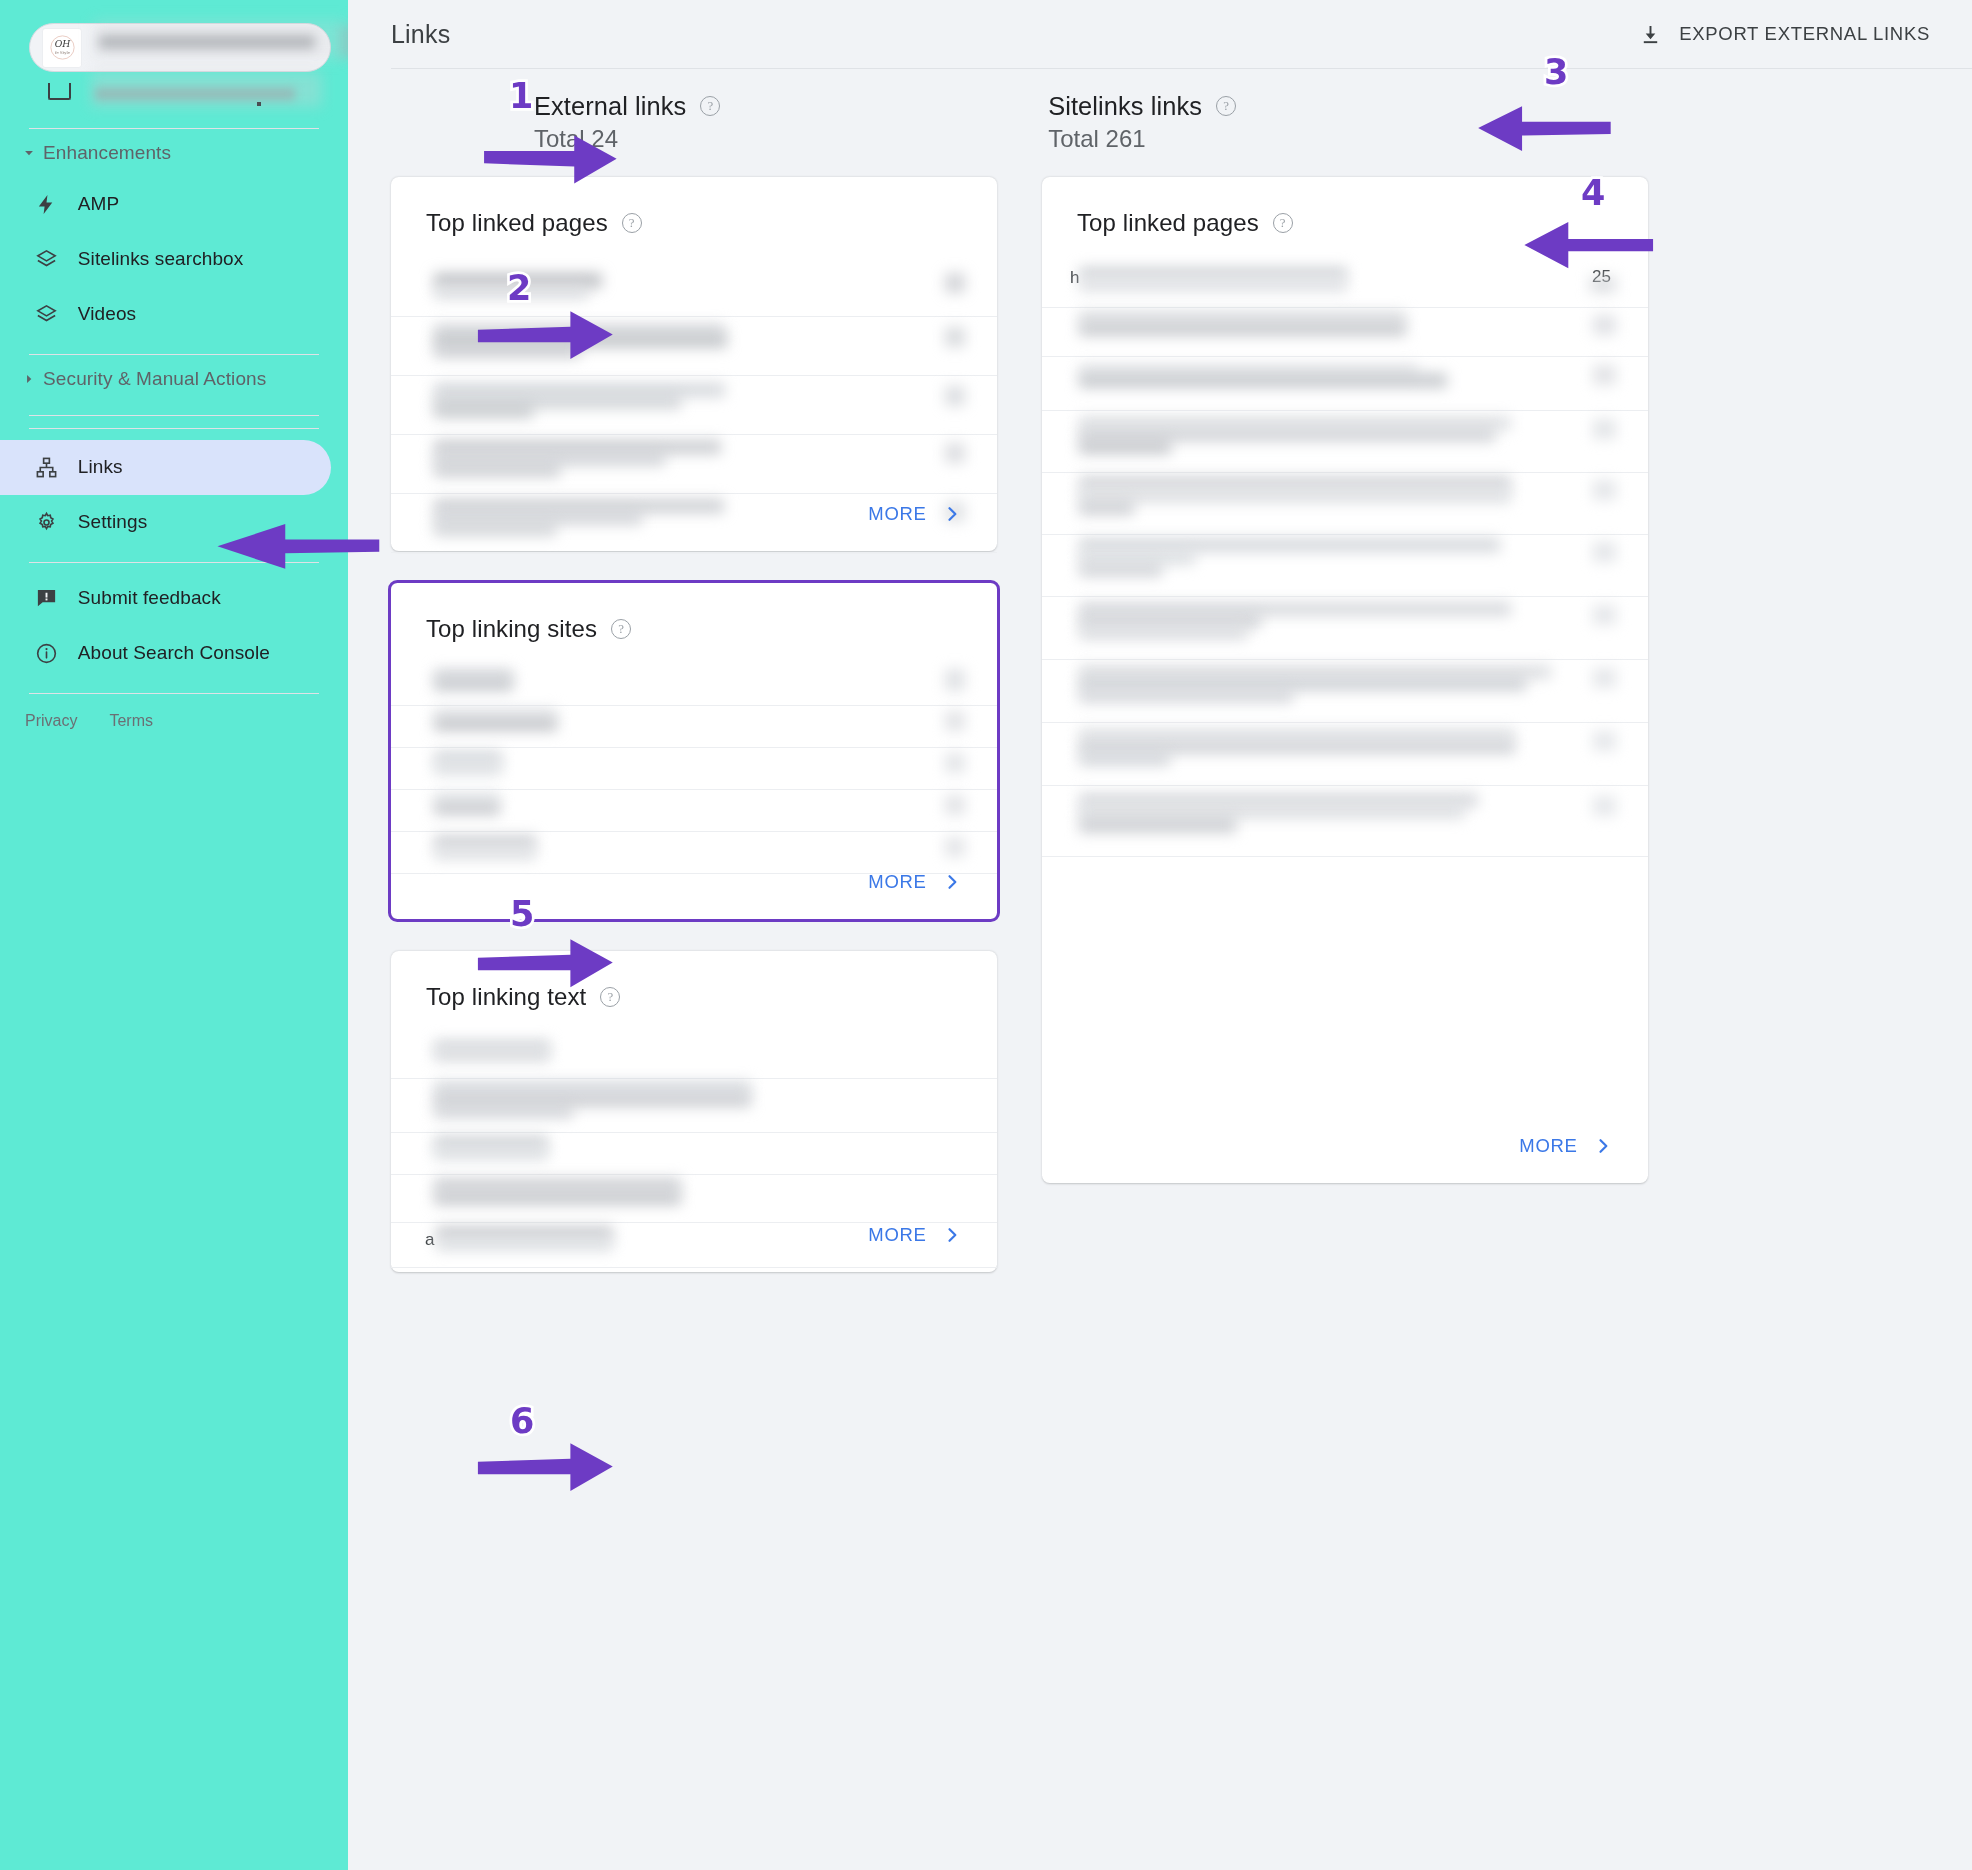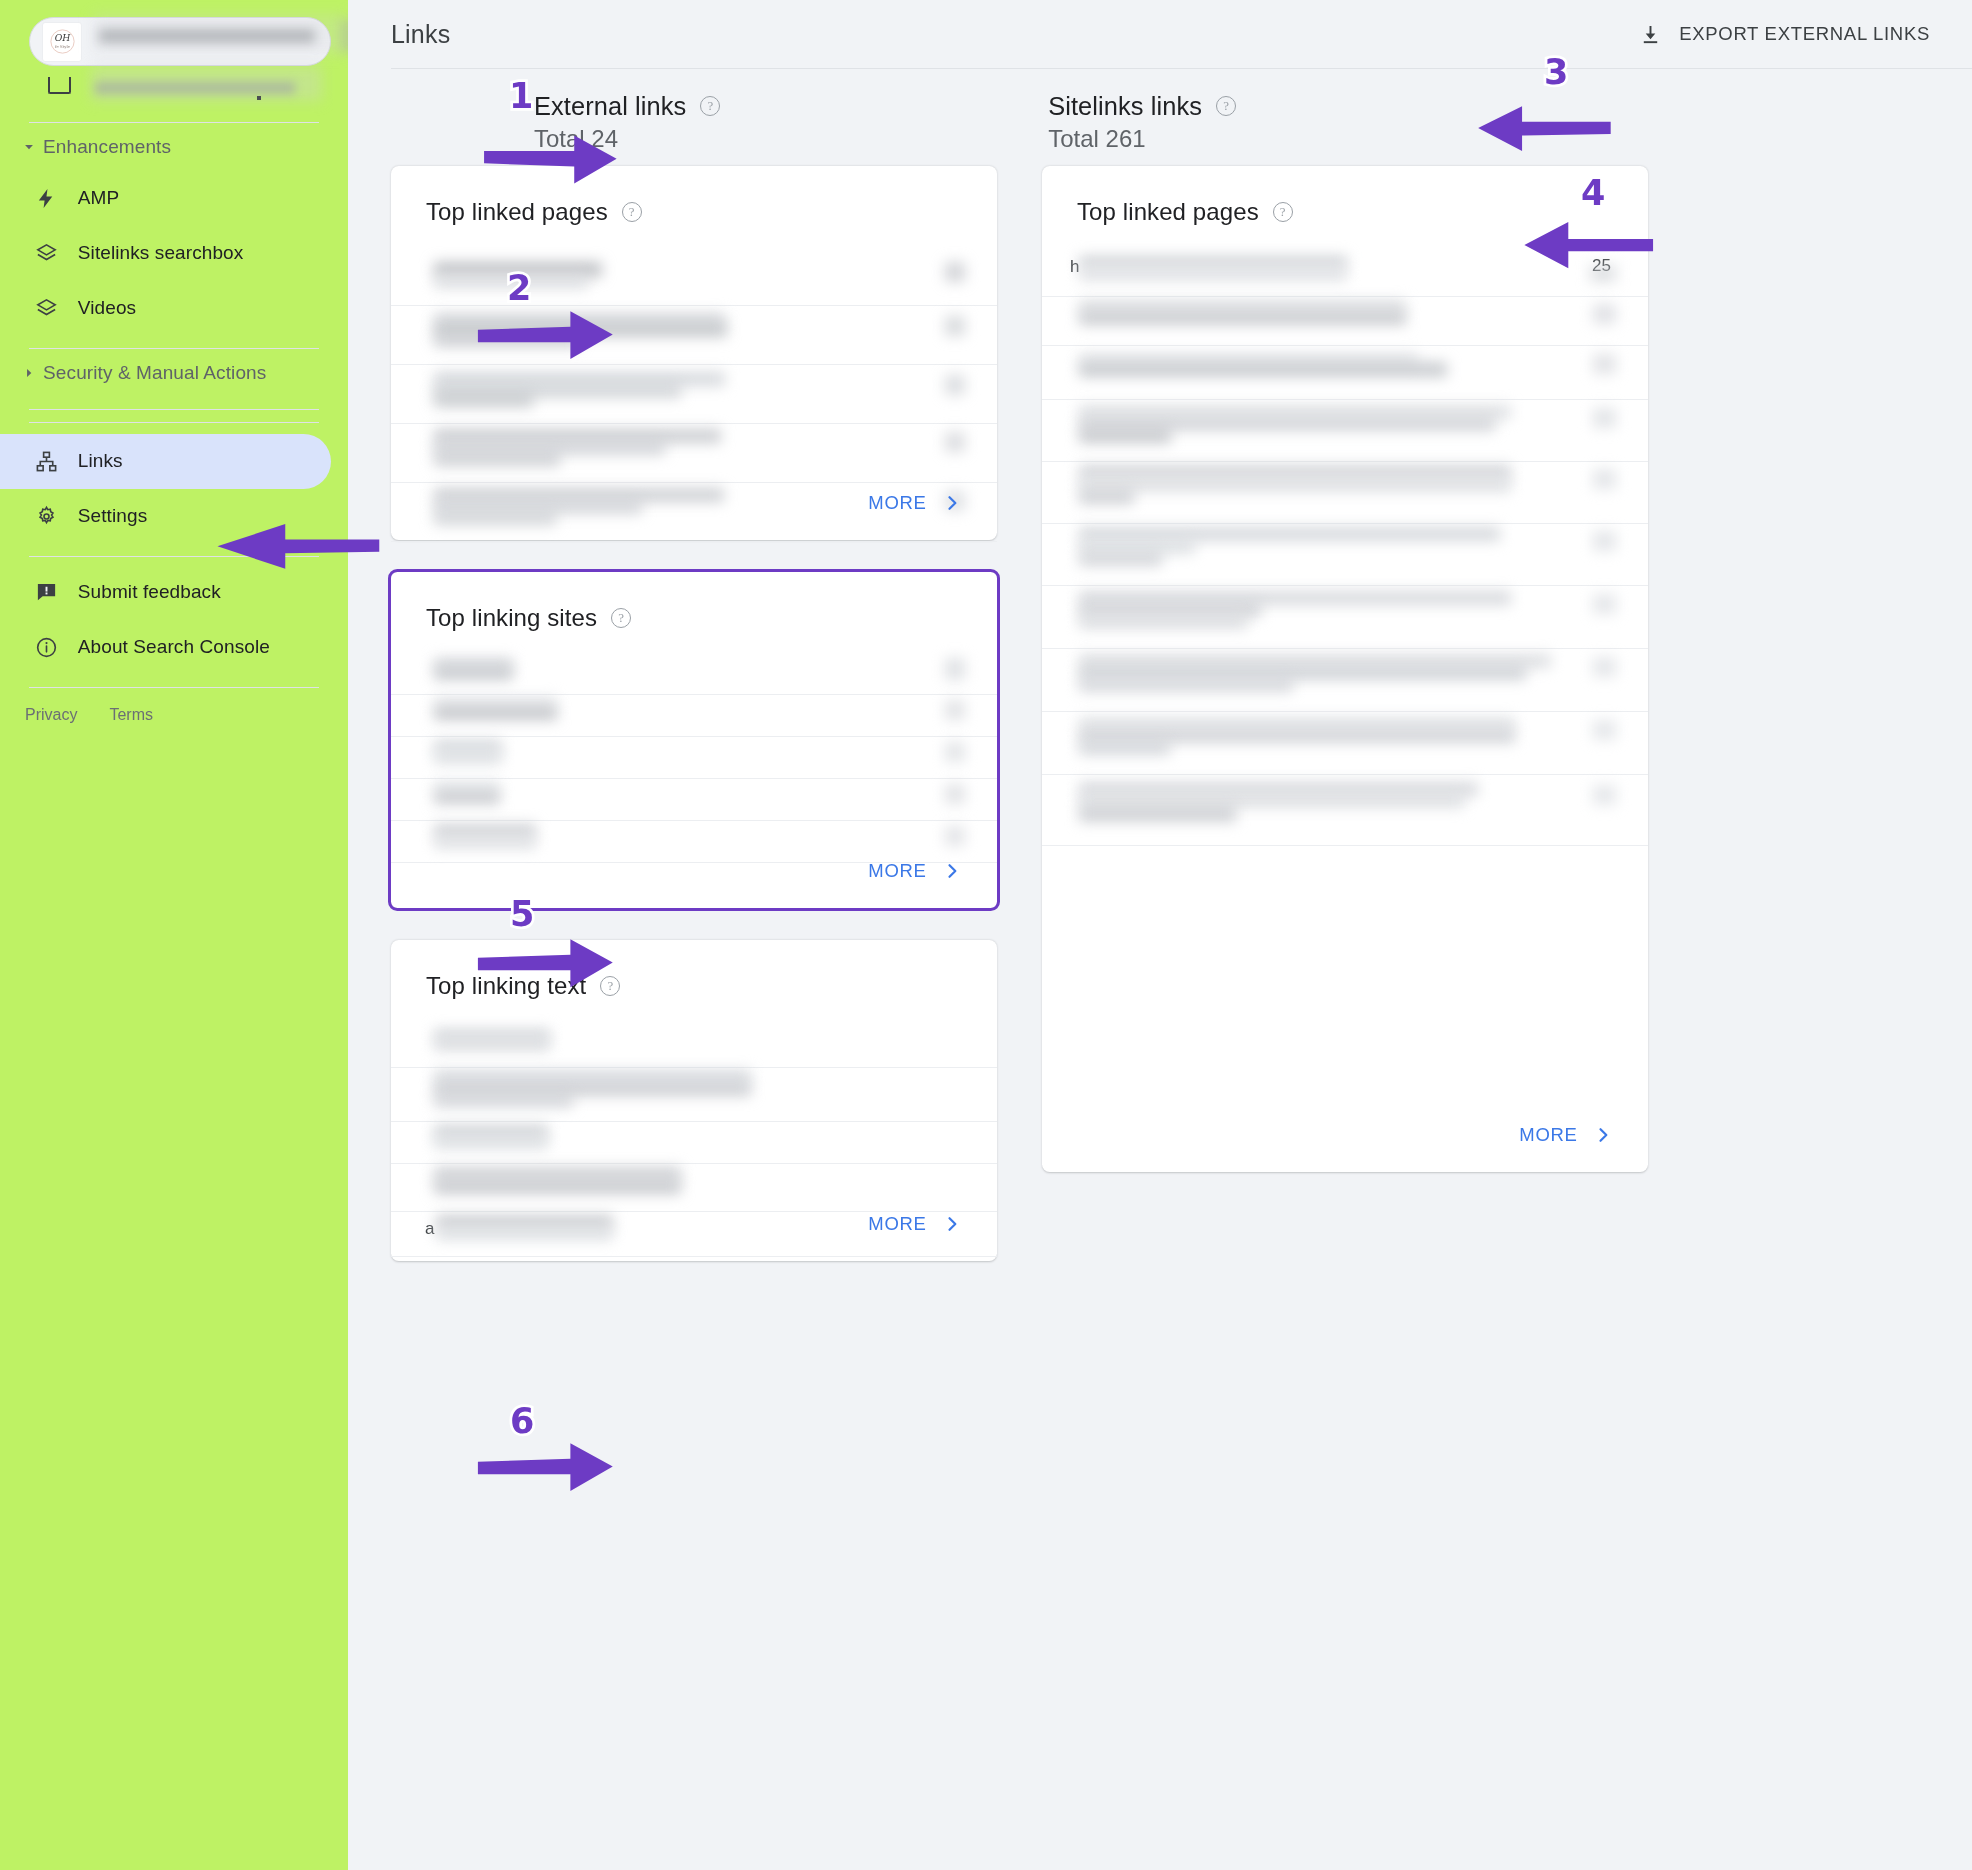--- a/index.html
+++ b/index.html
@@ -10,23 +10,23 @@
     font-family: "Liberation Sans", sans-serif;
     overflow: hidden;
   }
 
   .app { position: relative; width: 1973px; height: 1871px; display: flex; }
 
   
   .sidebar {
     width: 348px;
     flex: 0 0 348px;
-    background: #bef264;
+    background: #5eead4;
     position: relative;
-    padding-top: 8px;
+    padding-top: 14px;
     text-align: right;
   }
   .property-selector {
     margin: 9.2px 17px 0 29px;
     height: 49px;
     border: 1.2px solid #d6dae0;
     border-radius: 26px;
     display: flex;
     align-items: center;
     padding: 0 12.3px;
@@ -166,21 +166,21 @@
     margin-right: 0;
   }
 
   .columns {
     display: flex;
     gap: 45px;
     padding-top: 23px;
   }
   .col { width: 606px; position: relative; }
 
-  .section-head { padding-left: 143px; margin-bottom: 13px; }
+  .section-head { padding-left: 143px; margin-bottom: 24px; }
   .section-head.right { padding-left: 6.2px; }
   .sec-title-row { display: flex; align-items: center; gap: 14px; }
   .sec-title { font-size: 25.4px; color: #202124; letter-spacing: 0.1px; }
   .sec-total { font-size: 24px; color: #5f6368; margin-top: 4.6px; }
   .help-icon {
     width: 20px; height: 20px; border-radius: 50%;
     border: 1.5px solid #9aa0a6; color: #9aa0a6;
     font-size: 13px; line-height: 17px; text-align: center;
     font-family: "Liberation Serif", serif;
     flex: 0 0 20px;

